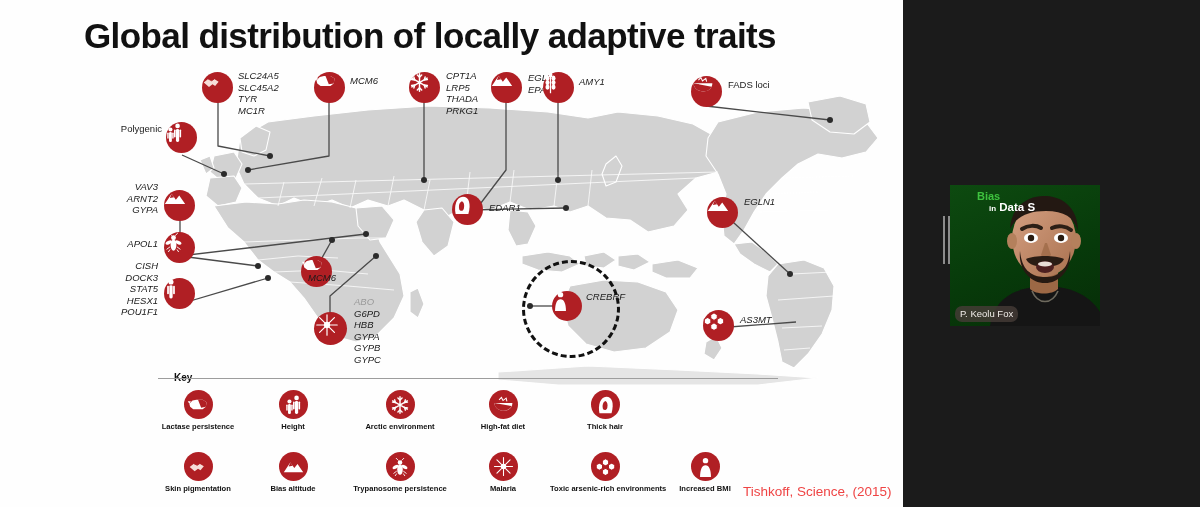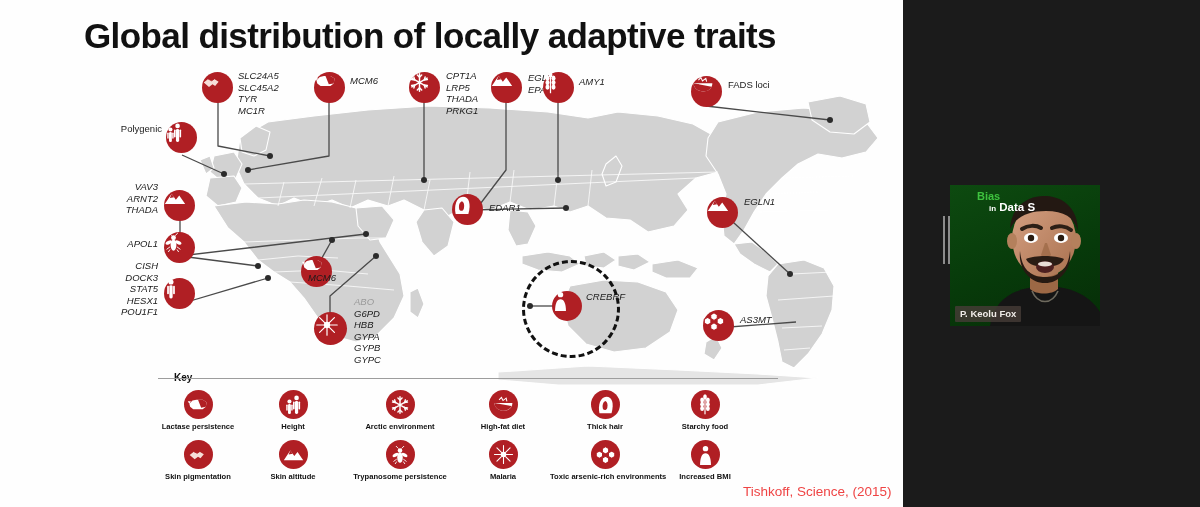--- a/index.html
+++ b/index.html
@@ -46,21 +46,21 @@
   #drag-handle i{display:block;width:2px;height:48px;background:#8d8d8d;}
   #video{position:absolute;left:47px;top:185px;width:150px;height:141px;overflow:hidden;background:#0a3b0a;}
   #video-bg{position:absolute;left:0;top:0;width:150px;height:141px;
             background:linear-gradient(160deg,#0d4a10 0%,#073a0a 55%,#062d07 100%);}
   #vid-title{position:absolute;left:7px;top:5px;line-height:12px;z-index:4;margin-left:20px;}
   #vid-title .b{font-size:11px;font-weight:bold;color:#3ec23e;display:block;}
   #vid-title .d{font-size:11.5px;font-weight:bold;color:#fff;display:block;margin-left:12px;margin-top:-1px;}
   #vid-title .d .sm{font-size:8px;font-weight:bold;text-align:right;}
   #person{position:absolute;left:36px;top:8px;width:128px;height:133px;z-index:3;}
   #vid-name{position:absolute;left:5px;bottom:4px;z-index:6;background:rgba(70,60,55,.82);
-            color:#f0ece8;font-size:9.5px;padding:2px 5px 3px 5px;white-space:nowrap;border-radius:1px;font-weight:bold;}
+            color:#f0ece8;font-size:9.5px;padding:2px 5px 3px 5px;white-space:nowrap;border-radius:7px;}
 </style>
 </head>
 <body>
 
 <div id="root">
 
   <div id="slide">
 
     <div id="slide-title">Global distribution of locally adaptive traits</div>
 
@@ -274,21 +274,21 @@
       <div class="mlabel plain r" style="left:-10px;top:63px;width:54px;"><span>Polygenic</span></div>
 
       <div class="marker" style="left:46px;top:130px;width:31px;height:31px;">
         <svg width="22" height="16" viewBox="0 0 26 18">
           <path d="M1 16 L9 4 L14 11 L18 6 L25 16 Z" fill="#fff"></path>
           <path d="M9 4 L12 8 L7 9 Z" fill="#B01F24"></path>
         </svg>
       </div>
       <div class="mlabel r" style="left:-22px;top:121px;width:62px;"><span>VAV3
 ARNT2
-THADA</span></div>
+GYPA</span></div>
 
       <div class="marker" style="left:46px;top:172px;width:31px;height:31px;">
         <svg width="19" height="21" viewBox="0 0 22 24">
           <g fill="#fff">
             <ellipse cx="11" cy="15" rx="3.4" ry="6.5"></ellipse>
               <circle cx="11" cy="6.5" r="2.8"></circle>
             <ellipse cx="5.5" cy="12" rx="4" ry="2" transform="rotate(-28 5.5 12)"></ellipse>
             <ellipse cx="16.5" cy="12" rx="4" ry="2" transform="rotate(28 16.5 12)"></ellipse>
           </g>
           <g stroke="#fff" stroke-width="1.1">
@@ -439,59 +439,42 @@
         <div class="keyitem" style="left:420px;width:110px;">
           <div class="keyicon" style="width:29px;height:29px;">
             <svg width="19" height="21" viewBox="0 0 22 24">
               <path d="M4 22 C2 13 5 3 12 3 C19 3 21 11 18 22 Z" fill="#fff"></path>
               <path d="M11 8 C8 9 7 13 8 17 C9 19 12 19 13 16 C14 12 13 9 11 8 Z" fill="#B01F24"></path>
             </svg>
           </div>
           <div class="keytext">Thick hair</div>
         </div>
 
-        <div class="keyitem" style="left:520px;width:110px;">
-          <div class="keyicon" style="width:29px;height:29px;">
-            <svg width="14" height="22" viewBox="0 0 16 26">
-              <g fill="#fff">
-                <rect x="7.3" y="4" width="1.4" height="20"></rect>
-                <ellipse cx="4.6" cy="7" rx="2.3" ry="3"></ellipse>
-                  <ellipse cx="11.4" cy="7" rx="2.3" ry="3"></ellipse>
-                <ellipse cx="4.6" cy="12" rx="2.3" ry="3"></ellipse>
-                  <ellipse cx="11.4" cy="12" rx="2.3" ry="3"></ellipse>
-                <ellipse cx="4.6" cy="17" rx="2.3" ry="3"></ellipse>
-                  <ellipse cx="11.4" cy="17" rx="2.3" ry="3"></ellipse>
-                <ellipse cx="8" cy="3.4" rx="2.2" ry="3"></ellipse>
-              </g>
-            </svg>
-          </div>
-          <div class="keytext">Starchy food</div>
-        </div>
-      </div>
-
-      <div class="keyrow" style="top:62px;">
+      </div>
+
+      <div class="keyrow" style="top:74px;">
 
         <div class="keyitem" style="left:8px;width:120px;">
           <div class="keyicon" style="width:29px;height:29px;">
             <svg width="20" height="20" viewBox="0 0 24 24">
               <path d="M2 12l5-4 4 2 3-2 5 3-4 5-3-2-4 3z" fill="#f6ded9"></path>
               <path d="M7 8l4 2 3-2" stroke="#B01F24" stroke-width="1" fill="none"></path>
             </svg>
           </div>
           <div class="keytext">Skin pigmentation</div>
         </div>
 
         <div class="keyitem" style="left:118px;width:90px;">
           <div class="keyicon" style="width:29px;height:29px;">
             <svg width="21" height="15" viewBox="0 0 26 18">
               <path d="M1 16 L9 4 L14 11 L18 6 L25 16 Z" fill="#fff"></path>
               <path d="M9 4 L12 8 L7 9 Z" fill="#B01F24"></path>
             </svg>
           </div>
-          <div class="keytext">Skin altitude</div>
+          <div class="keytext">Bias altitude</div>
         </div>
 
         <div class="keyitem" style="left:205px;width:130px;">
           <div class="keyicon" style="width:29px;height:29px;">
             <svg width="18" height="20" viewBox="0 0 22 24">
               <g fill="#fff">
                 <ellipse cx="11" cy="15" rx="3.4" ry="6.5"></ellipse>
                   <circle cx="11" cy="6.5" r="2.8"></circle>
                 <ellipse cx="5.5" cy="12" rx="4" ry="2" transform="rotate(-28 5.5 12)"></ellipse>
                 <ellipse cx="16.5" cy="12" rx="4" ry="2" transform="rotate(28 16.5 12)"></ellipse>

